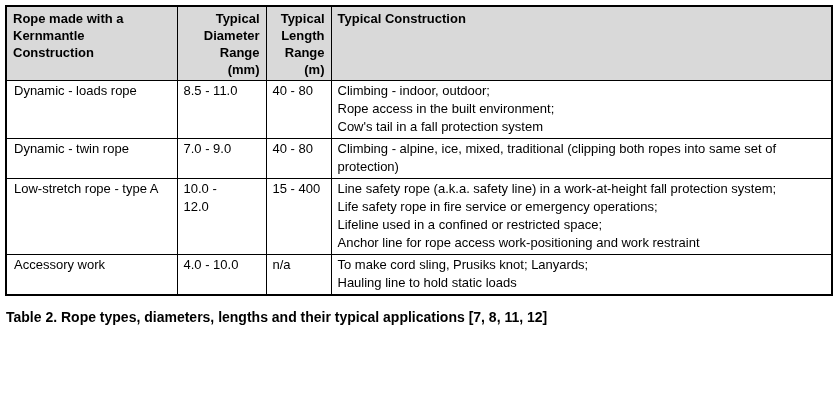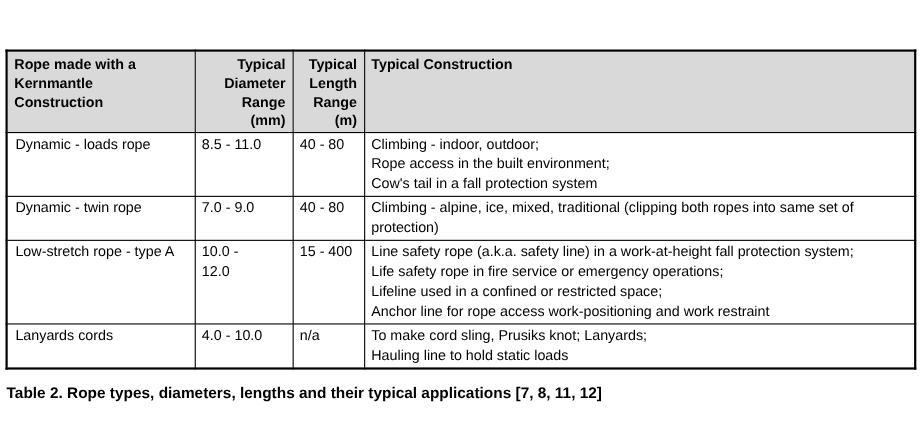--- a/index.html
+++ b/index.html
@@ -15,21 +15,20 @@
     box-sizing: border-box;
     padding: 5px 5px 0 5px;
     background: #ffffff;
     overflow: hidden;
   }
   table.rope-table {
     border-collapse: collapse;
     table-layout: fixed;
     width: 826px;
     border: 2px solid #000000;
-    margin-top: 40px;
   }
   .rope-table th,
   .rope-table td {
     border: 1px solid #000000;
     vertical-align: top;
     box-sizing: border-box;
     padding: 1px 6px 2px 6px;
     font-size: 13px;
     line-height: 18px;
     white-space: pre-line;
@@ -100,21 +99,21 @@
         <td class="rope-col">Low-stretch rope - type A</td>
         <td class="center-col">10.0 -
 12.0</td>
         <td class="center-col">15 - 400</td>
         <td>Line safety rope (a.k.a. safety line) in a work-at-height fall protection system;
 Life safety rope in fire service or emergency operations;
 Lifeline used in a confined or restricted space;
 Anchor line for rope access work-positioning and work restraint</td>
       </tr>
       <tr>
-        <td class="rope-col">Lanyards cords</td>
+        <td class="rope-col">Accessory work</td>
         <td class="center-col">4.0 - 10.0</td>
         <td class="center-col">n/a</td>
         <td>To make cord sling, Prusiks knot; Lanyards;
 Hauling line to hold static loads</td>
       </tr>
     </tbody>
   </table>
   <div class="caption">Table 2. Rope types, diameters, lengths and their typical applications [7, 8, 11, 12]</div>
 </div>
 

